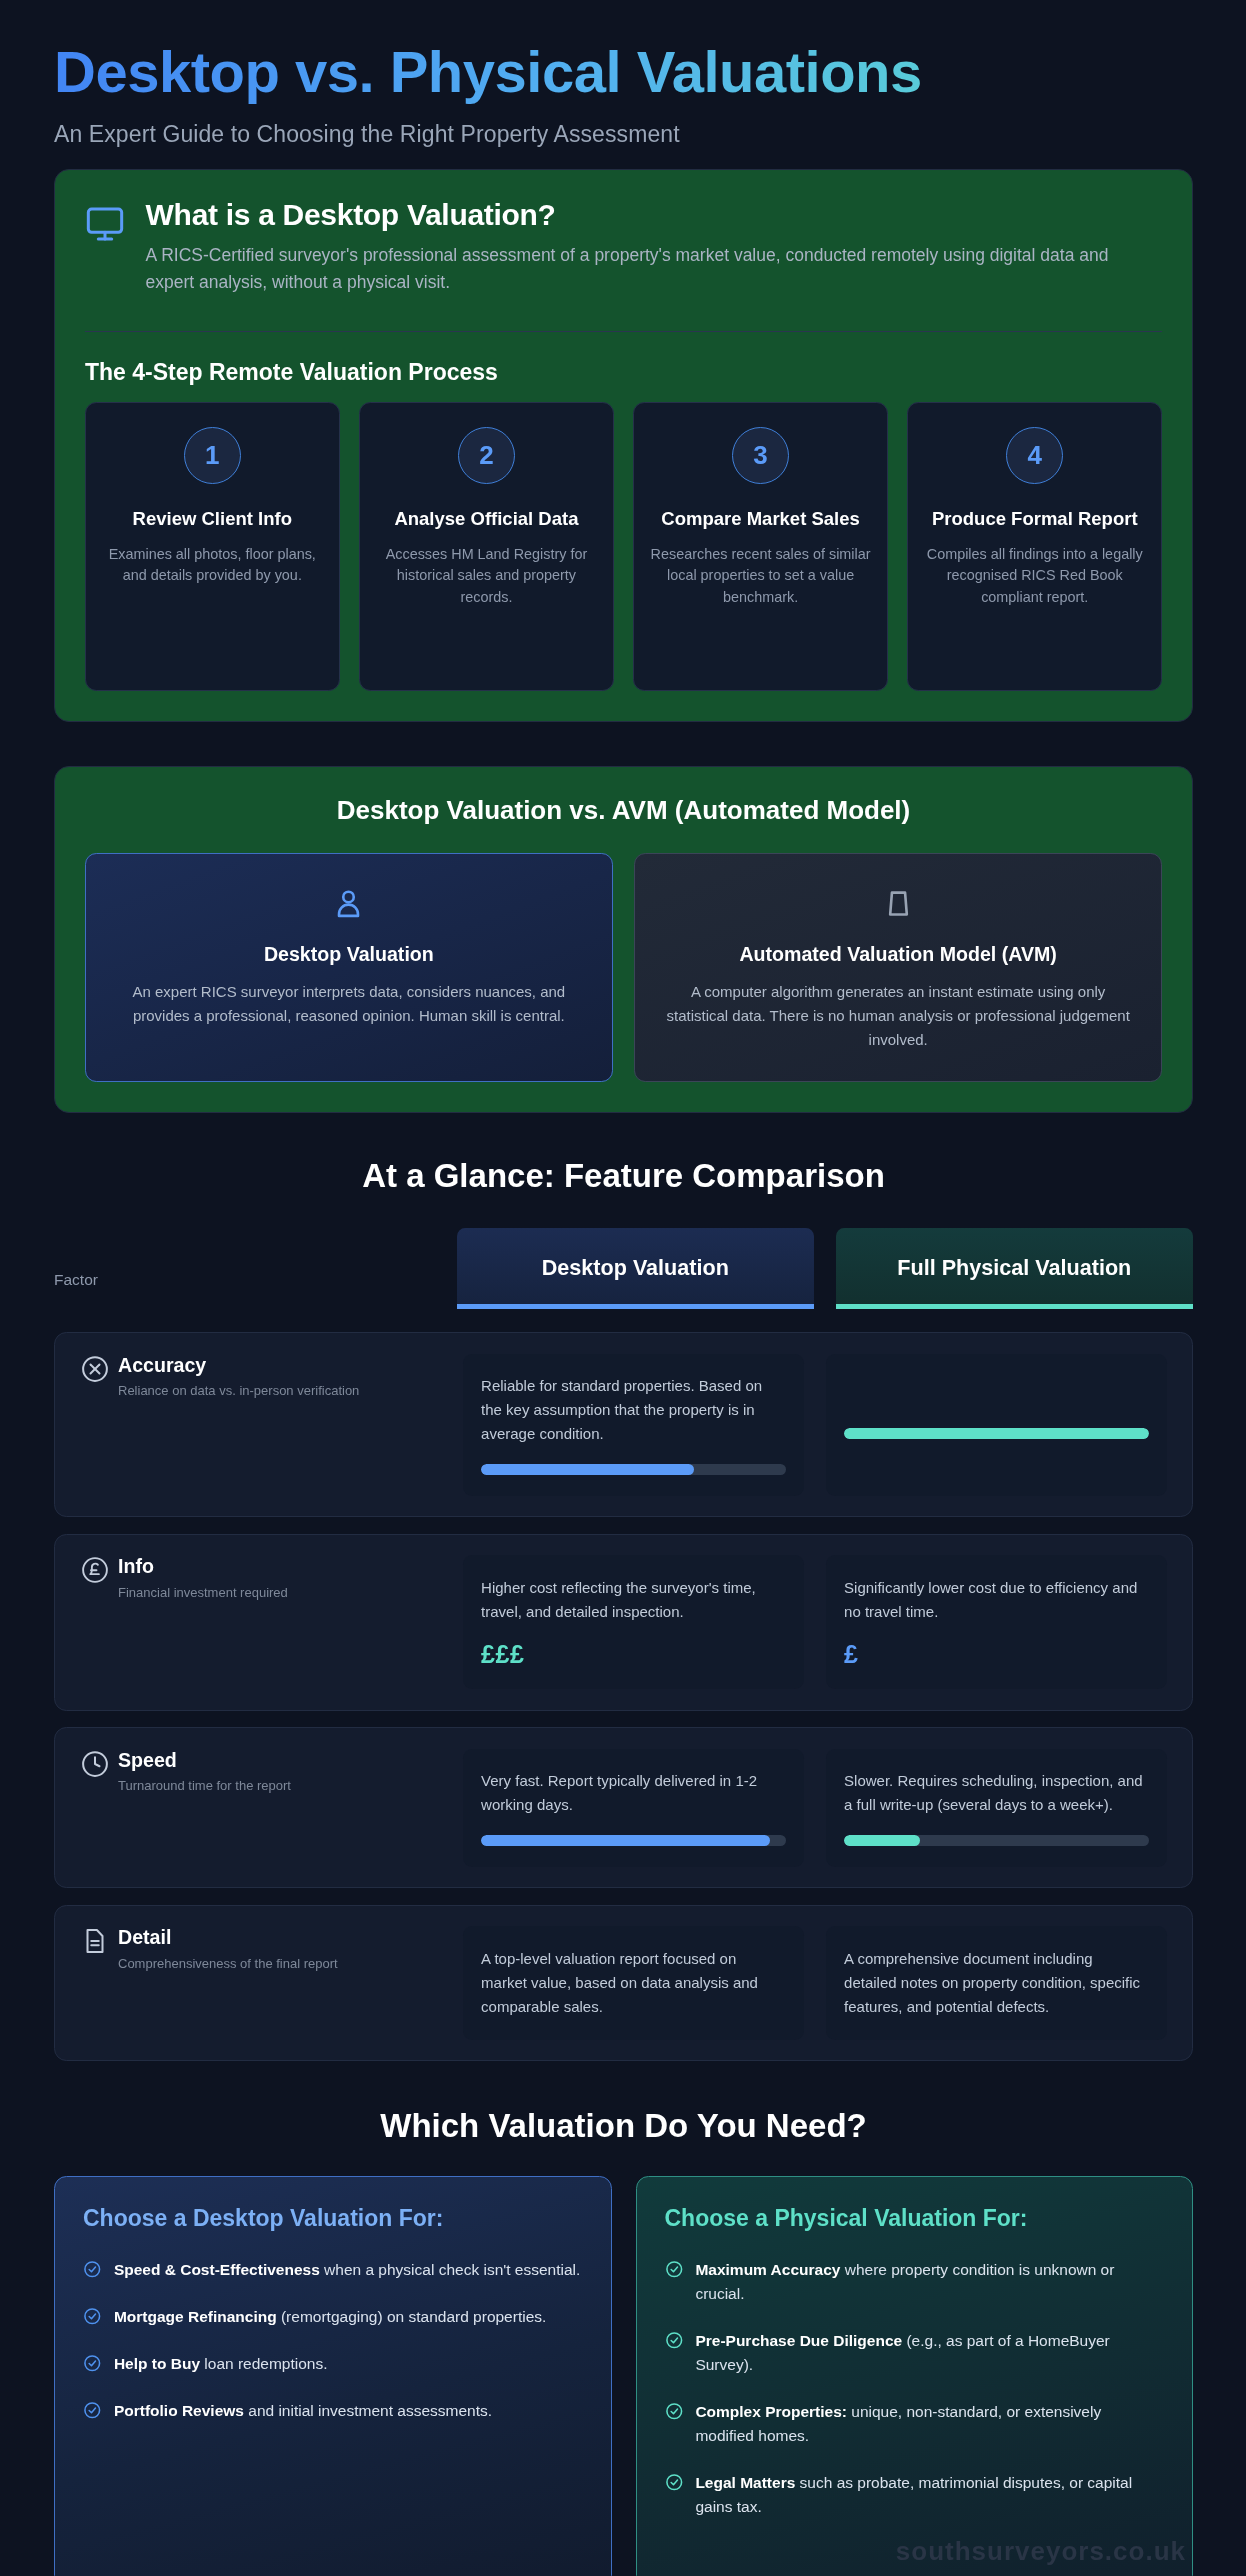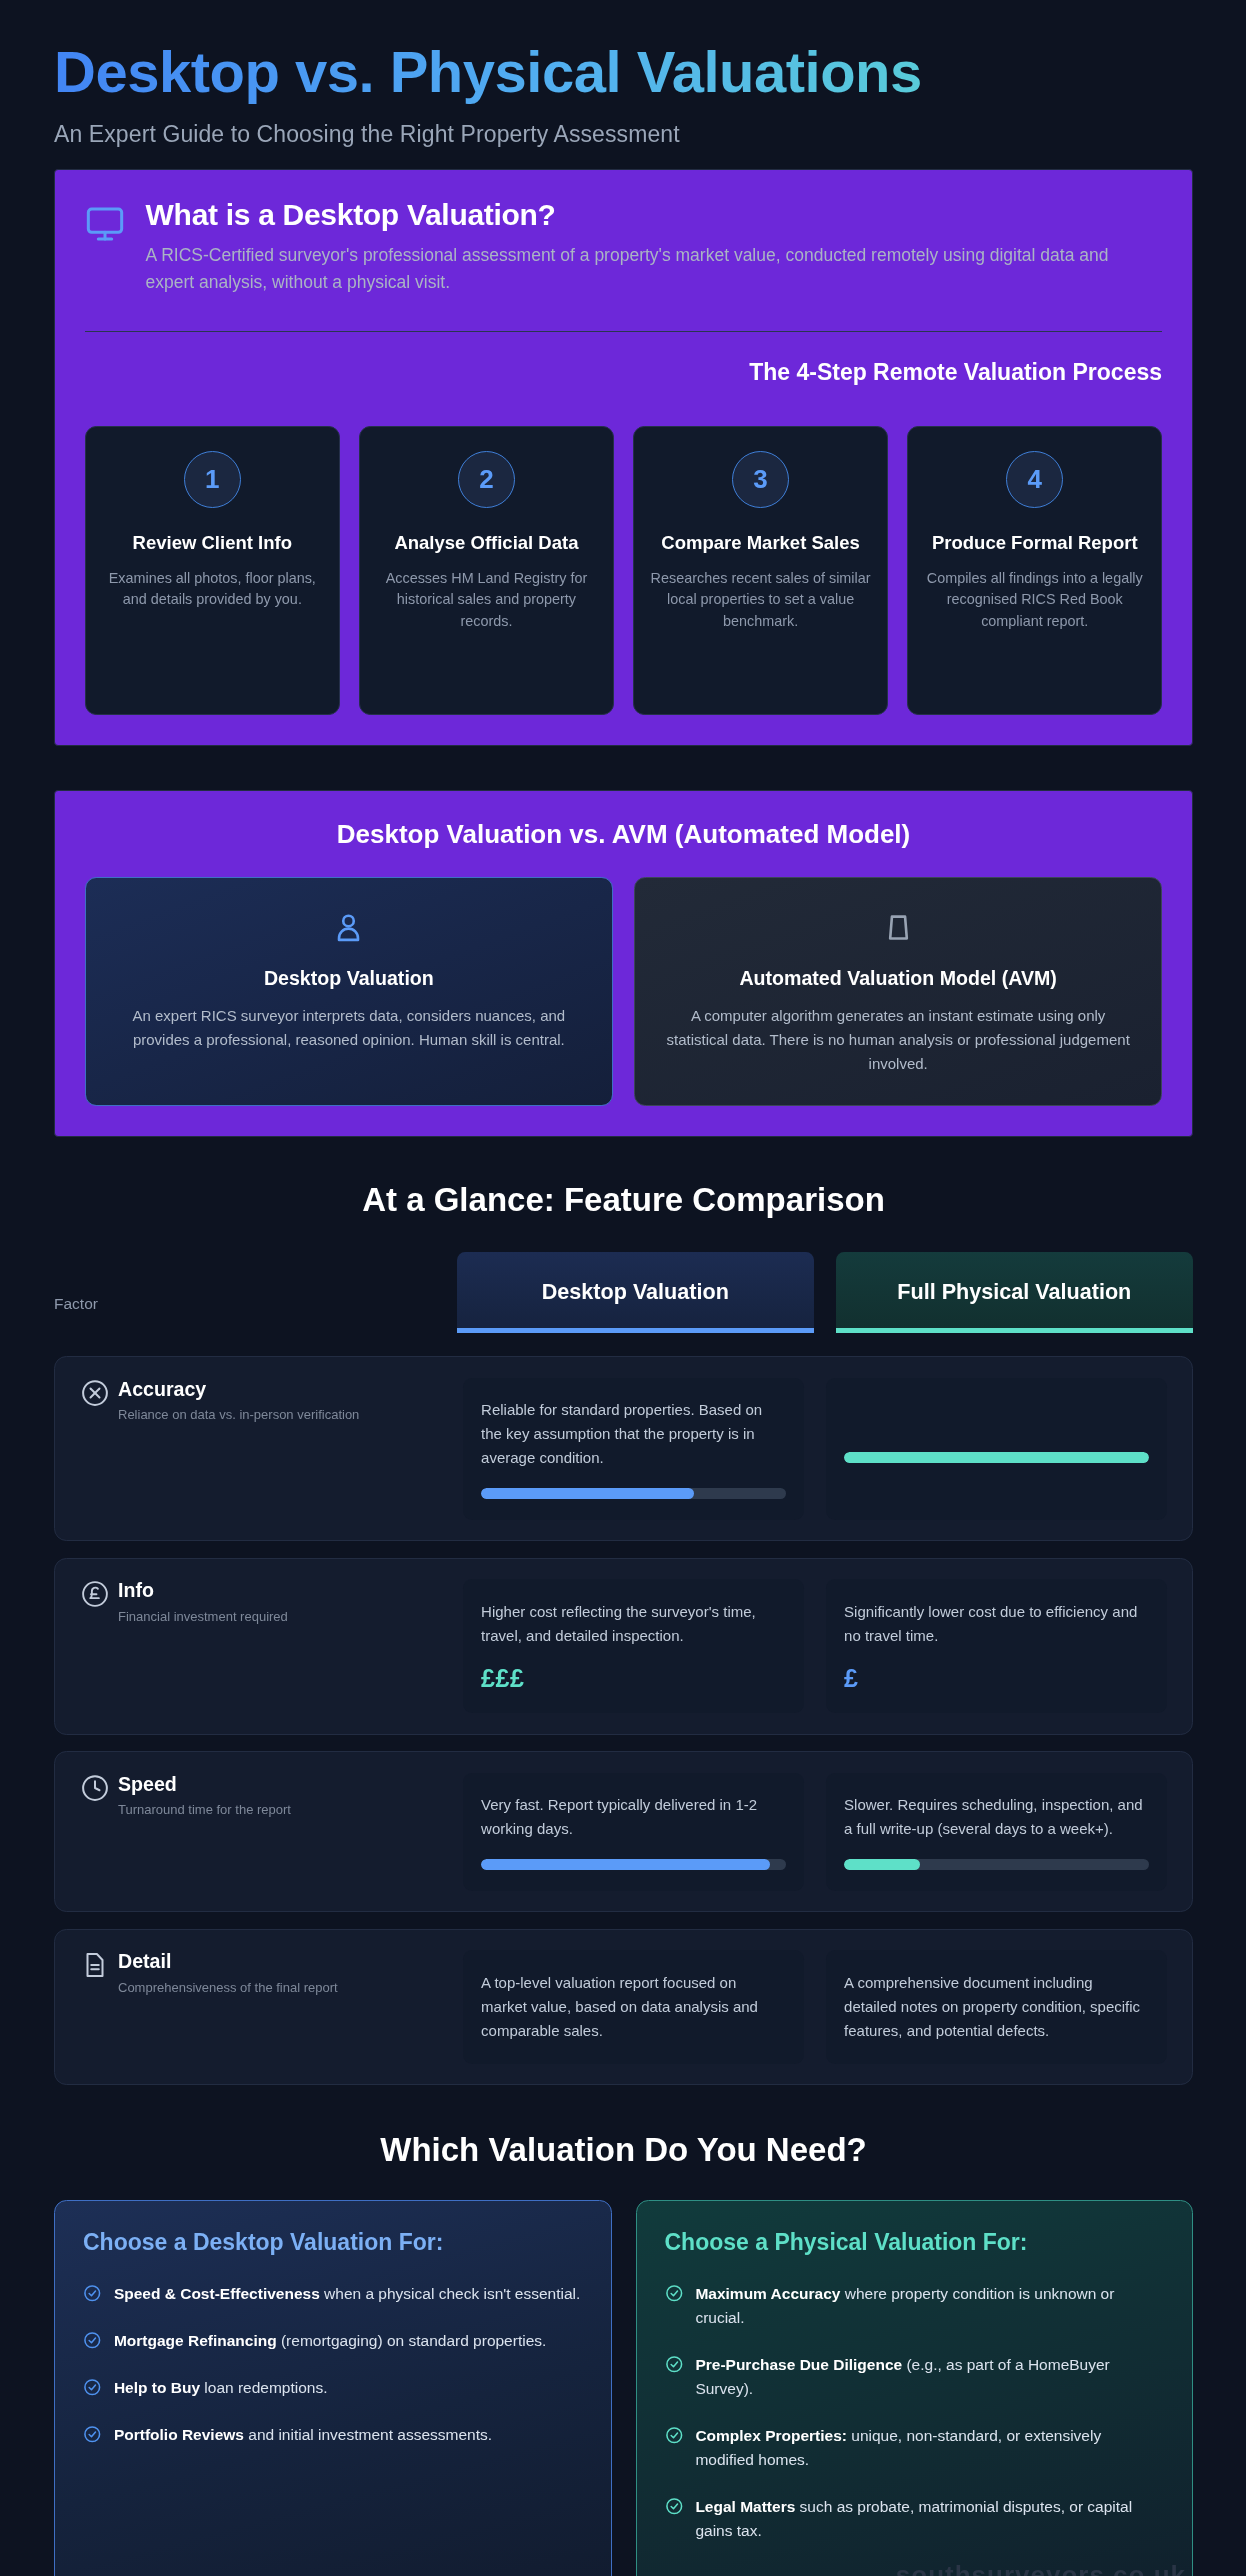--- a/index.html
+++ b/index.html
@@ -39,42 +39,42 @@
   }
   .subtitle {
     font-size: 23px;
     color: #9aa6b8;
     font-weight: 400;
     letter-spacing: 0.1px;
   }
 
   
   .panel {
-    background: #6d28d9;
+    background: #14532d;
     border: 1px solid #222c42;
-    border-radius: 4px;
+    border-radius: 15px;
     padding: 28px 30px 30px 30px;
     margin-bottom: 44px;
   }
 
   
   .whatis-head { display: flex; align-items: flex-start; gap: 20.6px; }
   .monitor-icon { flex: 0 0 auto; margin-top: 6.2px; }
   .whatis-text { flex: 1 1 auto; }
   .whatis-title {
     font-size: 30px; font-weight: 700; color: #ffffff;
     margin-bottom: 10.3px; letter-spacing: -0.3px;
   }
   .whatis-desc {
     font-size: 17.5px; line-height: 1.55; color: #aab4c4; max-width: 979px;
   }
   .divider { height: 1px; background: #2a3550; margin: 35px 0 27px 0; }
   .process-title {
     font-size: 23px; font-weight: 700; color: #ffffff;
-    text-align: right; margin-bottom: 40px;
+    text-align: left; margin-bottom: 16px;
   }
   .steps { display: flex; gap: 19.6px; }
   .step-card {
     flex: 1 1 0;
     background: #111a2b;
     border: 1px solid #25304a;
     border-radius: 11.3px;
     padding: 24px 15.5px 27px 15.5px;
     text-align: center;
     min-height: 289px;

